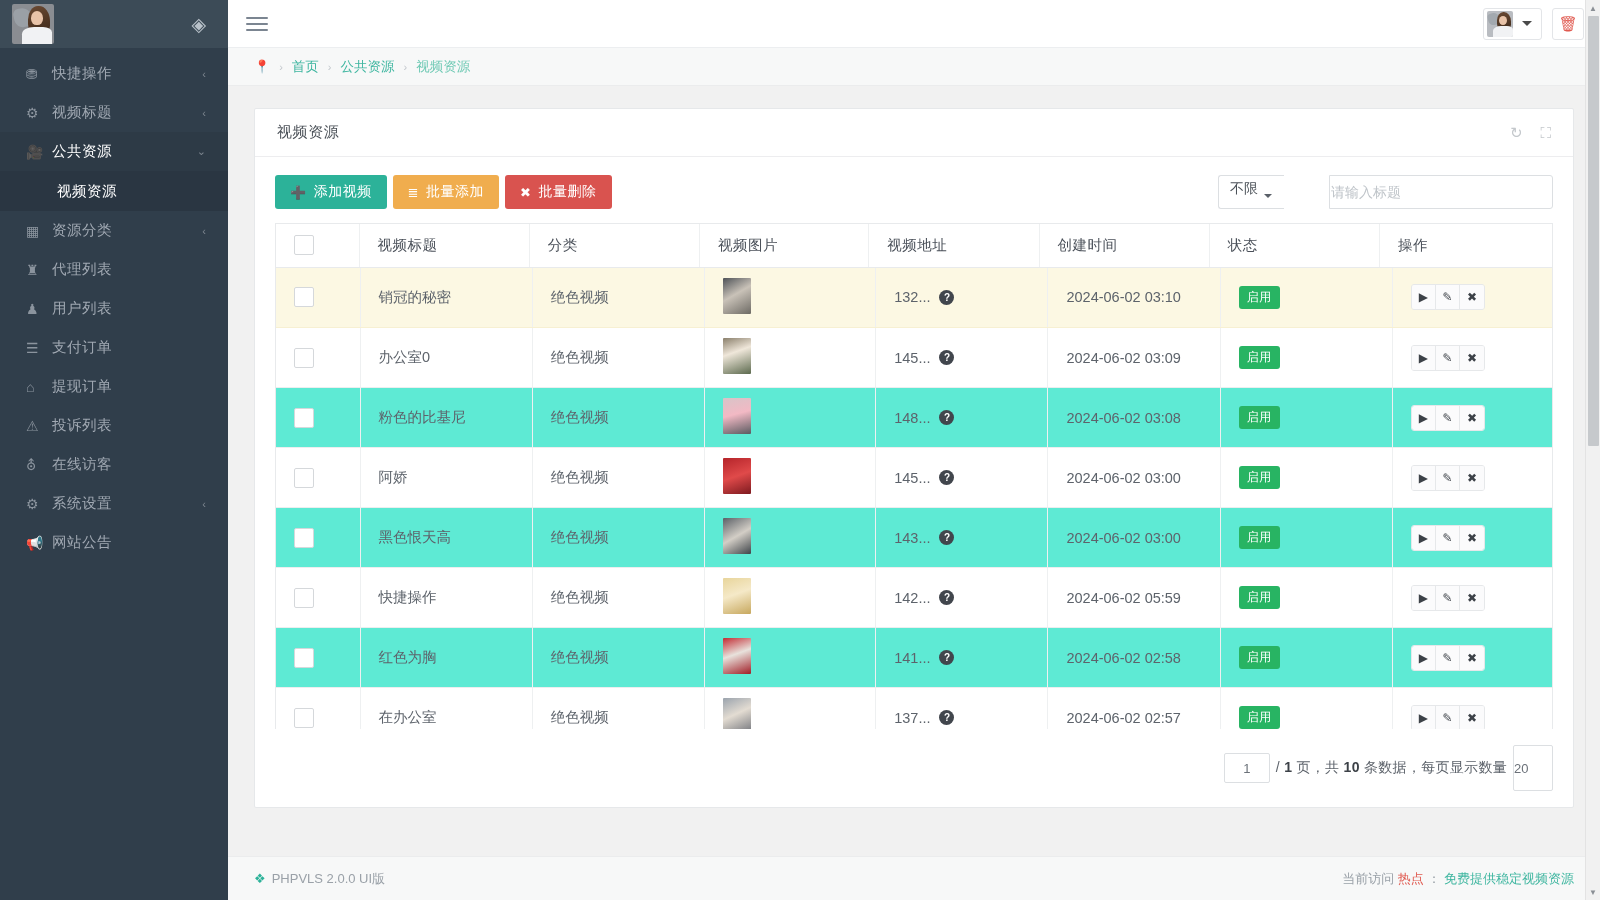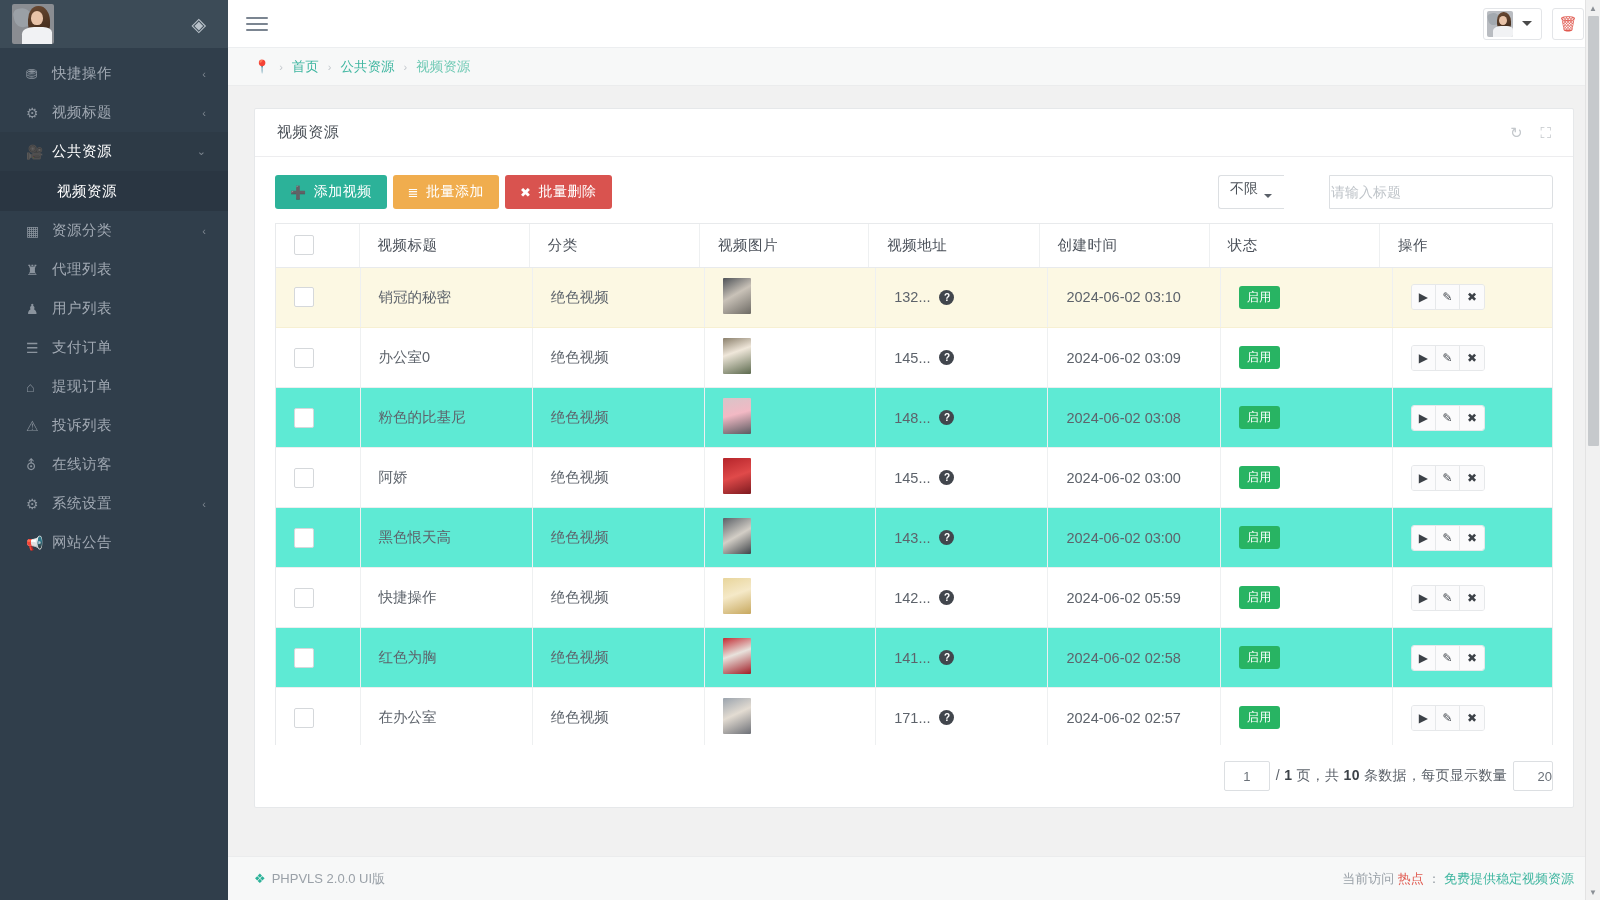--- a/index.html
+++ b/index.html
@@ -183,22 +183,22 @@
   .ops span:last-child { border-right: none; }
 
   .pager { display: flex; align-items: center; justify-content: flex-end; padding: 16px 20px; gap: 0; }
   .pg-input {
     width: 46px; height: 30px; border: 1px solid #dcdfe2; border-radius: 2px;
     text-align: center; font-size: 13px; color: #6b7179; font-family: inherit; outline: none; background:#fff;
   }
   .pg-text { font-size: 14px; color: #5d636b; padding: 0 6px; letter-spacing: .3px; }
   .pg-text b { color: #3d4248; font-weight: bold; }
   .pg-size {
-    width: 40px; height: 30px; border: 1px solid #dcdfe2; border-radius: 2px;
-    text-align: right; font-size: 13px; color: #6b7179; font-family: inherit; outline: none; background:#fff;
+    width: 40px; height: 46px; border: 1px solid #dcdfe2; border-radius: 2px;
+    text-align: left; font-size: 13px; color: #6b7179; font-family: inherit; outline: none; background:#fff;
   }
 
   .footer {
     height: 44px; background: #f7f8f8; border-top: 1px solid #ebeced;
     display: flex; align-items: center; justify-content: space-between;
     padding: 0 26px; font-size: 13px; color: #9aa1a8; margin-top: 20px;
   }
   .footer-left { display: flex; align-items: center; gap: 6px; }
   .footer .fl-icon { color: #2cb299; font-size: 13px; }
   .footer a { color: #3fb6a0; text-decoration: none; }
@@ -532,21 +532,21 @@
                         <span>✖</span>
                       </span></td>
                   </tr>
                   <tr>
                     <td><span class="chk"></span></td>
                     <td>在办公室</td>
                     <td>绝色视频</td>
                     <td><span class="thumb"><span class="tg" style="background: linear-gradient(155deg, rgb(154, 163, 173) 0%, rgb(227, 220, 210) 45%, rgb(109, 112, 119) 100%);"></span></span></td>
                     <td>
                       <span class="url-cell">
-                        <span>171...</span>
+                        <span>137...</span>
                         <span class="q-icon">?</span>
                       </span>
                     </td>
                     <td>2024-06-02 02:57</td>
                     <td><span class="badge">启用</span></td>
                     <td><span class="ops">
                         <span>▶</span>
                         <span>✎</span>
                         <span>✖</span>
                       </span></td>

